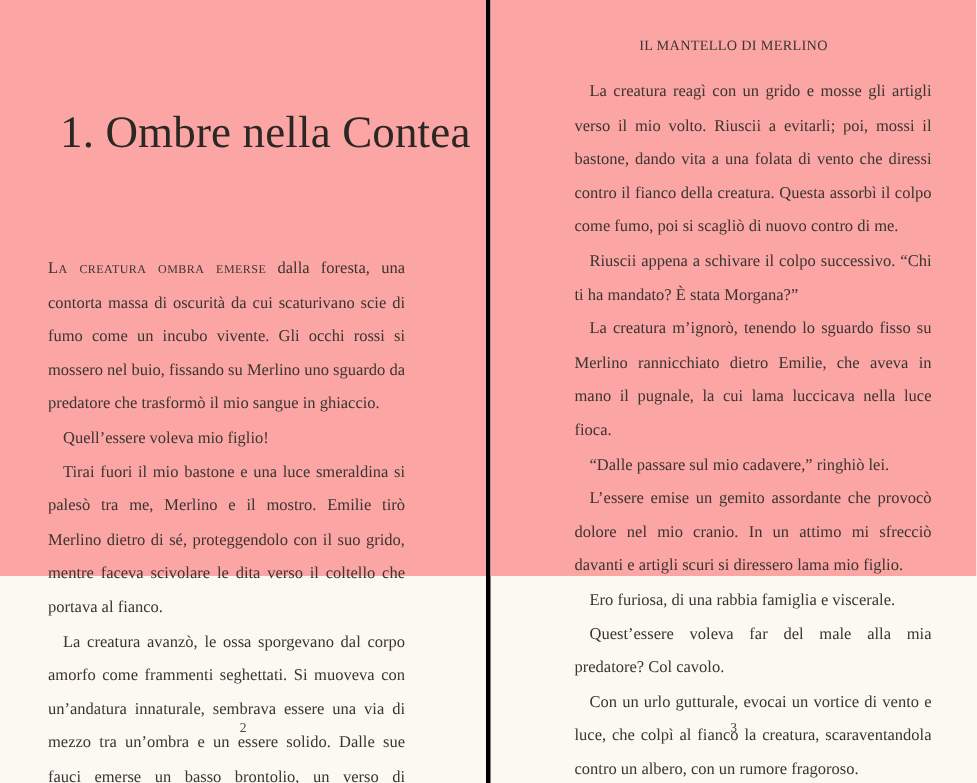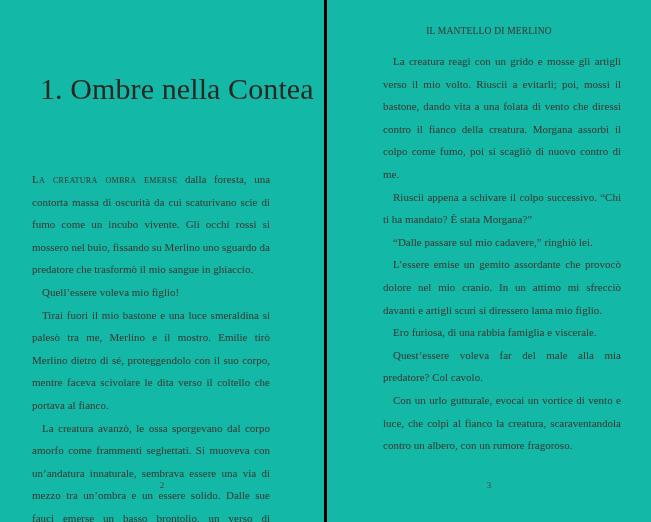--- a/index.html
+++ b/index.html
@@ -11,22 +11,22 @@
       background: #fcf8f2;
     }
     body {
       position: relative;
       font-family: "Liberation Serif", "DejaVu Serif", serif;
       color: #3a3530;
     }
     .page {
       position: absolute;
       top: 0;
-      height: 522px;
-      background: #14b8a6;
+      height: 384px;
+      background: #fca5a5;
     }
     .page-left { left: 0; width: 324px; }
     .page-right { left: 327px; width: 324px; }
     .divider {
       position: absolute;
       left: 324px;
       top: 0;
       width: 3px;
       height: 522px;
       background: #000000;
@@ -86,34 +86,35 @@
     }
   </style>
 </head>
 <body>
 
 <div class="page page-left">
   <h1 class="chapter-title">1. Ombre nella Contea</h1>
   <div class="body-text">
     <p class="first"><span class="smallcaps">La creatura ombra emerse</span><span> dalla foresta, una contorta massa di oscurità da cui scaturivano scie di fumo come un incubo vivente. Gli occhi rossi si mossero nel buio, fissan­do su Merlino uno sguardo da predatore che trasformò il mio sangue in ghiaccio.</span></p>
     <p>Quell’essere voleva mio figlio!</p>
-    <p>Tirai fuori il mio bastone e una luce smeraldina si palesò tra me, Merlino e il mostro. Emilie tirò Merlino dietro di sé, proteggendolo con il suo corpo, mentre faceva scivolare le dita verso il coltello che portava al fianco.</p>
+    <p>Tirai fuori il mio bastone e una luce smeraldina si palesò tra me, Merlino e il mostro. Emilie tirò Merlino dietro di sé, proteggendolo con il suo grido, mentre faceva scivolare le dita verso il coltello che portava al fianco.</p>
     <p>La creatura avanzò, le ossa sporgevano dal corpo amorfo come frammenti seghettati. Si muoveva con un’andatura innaturale, sembrava essere una via di mezzo tra un’ombra e un essere solido. Dalle sue fauci emerse un basso bronto­lio, un verso di trepidazione.</p>
 
   </div>
   <div class="page-number">2</div>
 </div>
 
 <div class="divider"></div>
 
 <div class="page page-right">
   <div class="running-head">IL MANTELLO DI MERLINO</div>
   <div class="body-text">
-    <p>La creatura reagì con un grido e mosse gli artigli verso il mio volto. Riuscii a evitarli; poi, mossi il bastone, dando vita a una folata di vento che diressi contro il fianco della creatura. Morgana assorbì il colpo come fumo, poi si scagliò di nuovo contro di me.</p>
+    <p>La creatura reagì con un grido e mosse gli artigli verso il mio volto. Riuscii a evitarli; poi, mossi il bastone, dando vita a una folata di vento che diressi contro il fianco della creatura. Questa assorbì il colpo come fumo, poi si scagliò di nuovo contro di me.</p>
     <p>Riuscii appena a schivare il colpo successivo. “Chi ti ha mandato? È stata Morgana?”</p>
+    <p>La creatura m’ignorò, tenendo lo sguardo fisso su Mer­lino rannicchiato dietro Emilie, che aveva in mano il pug­nale, la cui lama luccicava nella luce fioca.</p>
     <p>“Dalle passare sul mio cadavere,” ringhiò lei.</p>
     <p>L’essere emise un gemito assordante che provocò dolore nel mio cranio. In un attimo mi sfrecciò davanti e artigli scuri si diressero lama mio figlio.</p>
     <p>Ero furiosa, di una rabbia famiglia e viscerale.</p>
     <p>Quest’essere voleva far del male alla mia predatore? Col cavolo.</p>
     <p>Con un urlo gutturale, evocai un vortice di vento e luce, che colpì al fianco la creatura, scaraventandola contro un albero, con un rumore fragoroso.</p>
 
   </div>
   <div class="page-number">3</div>
 </div>
 

